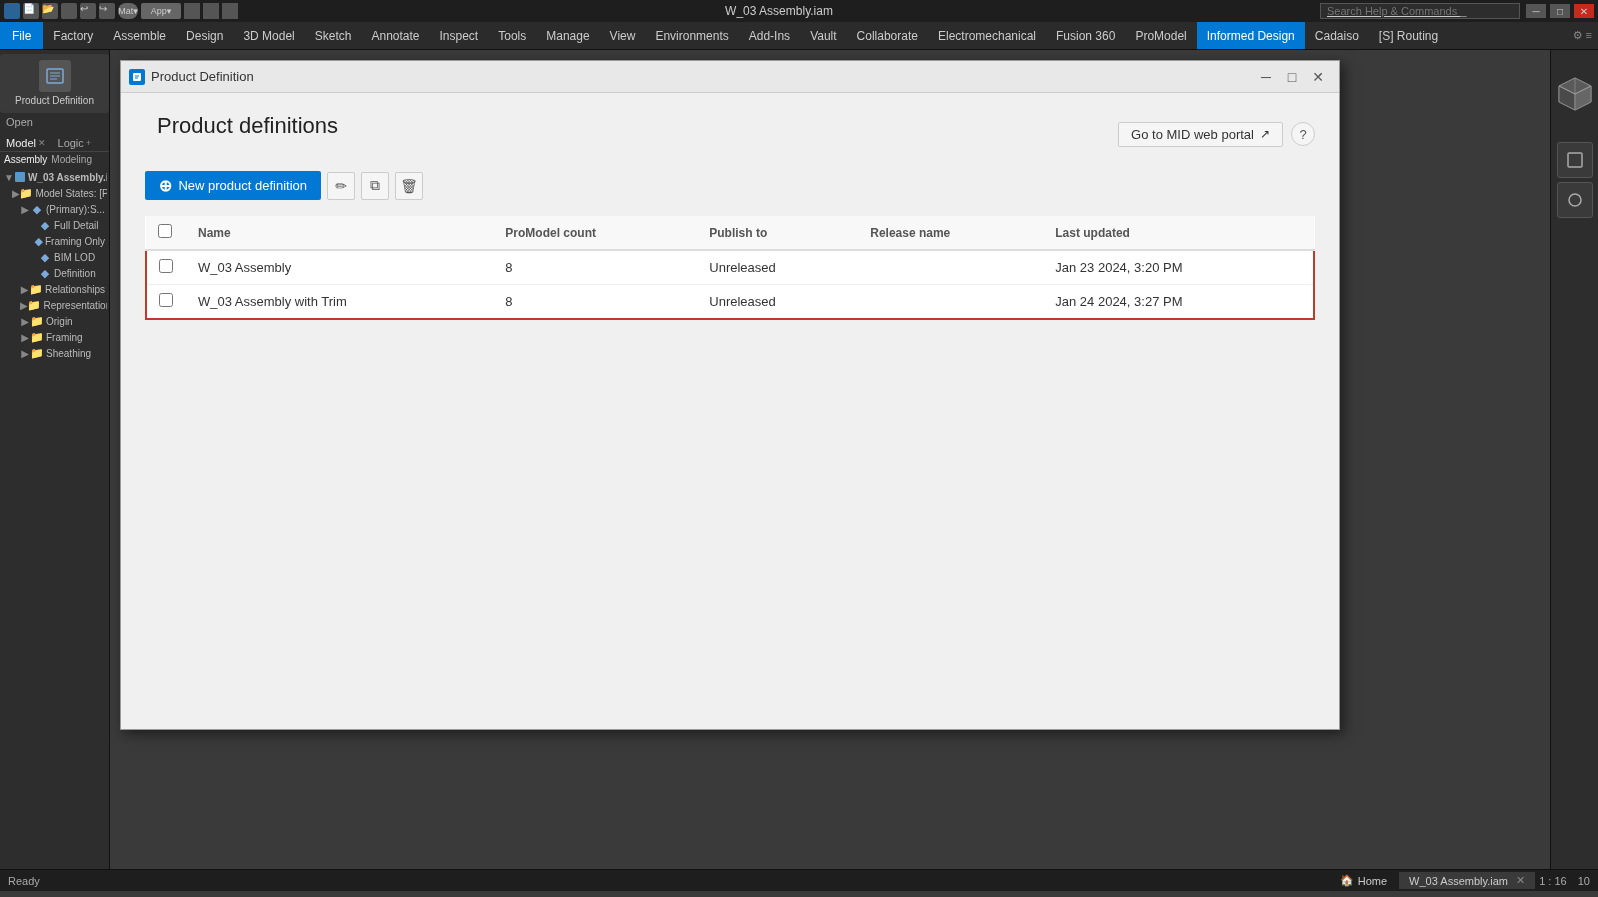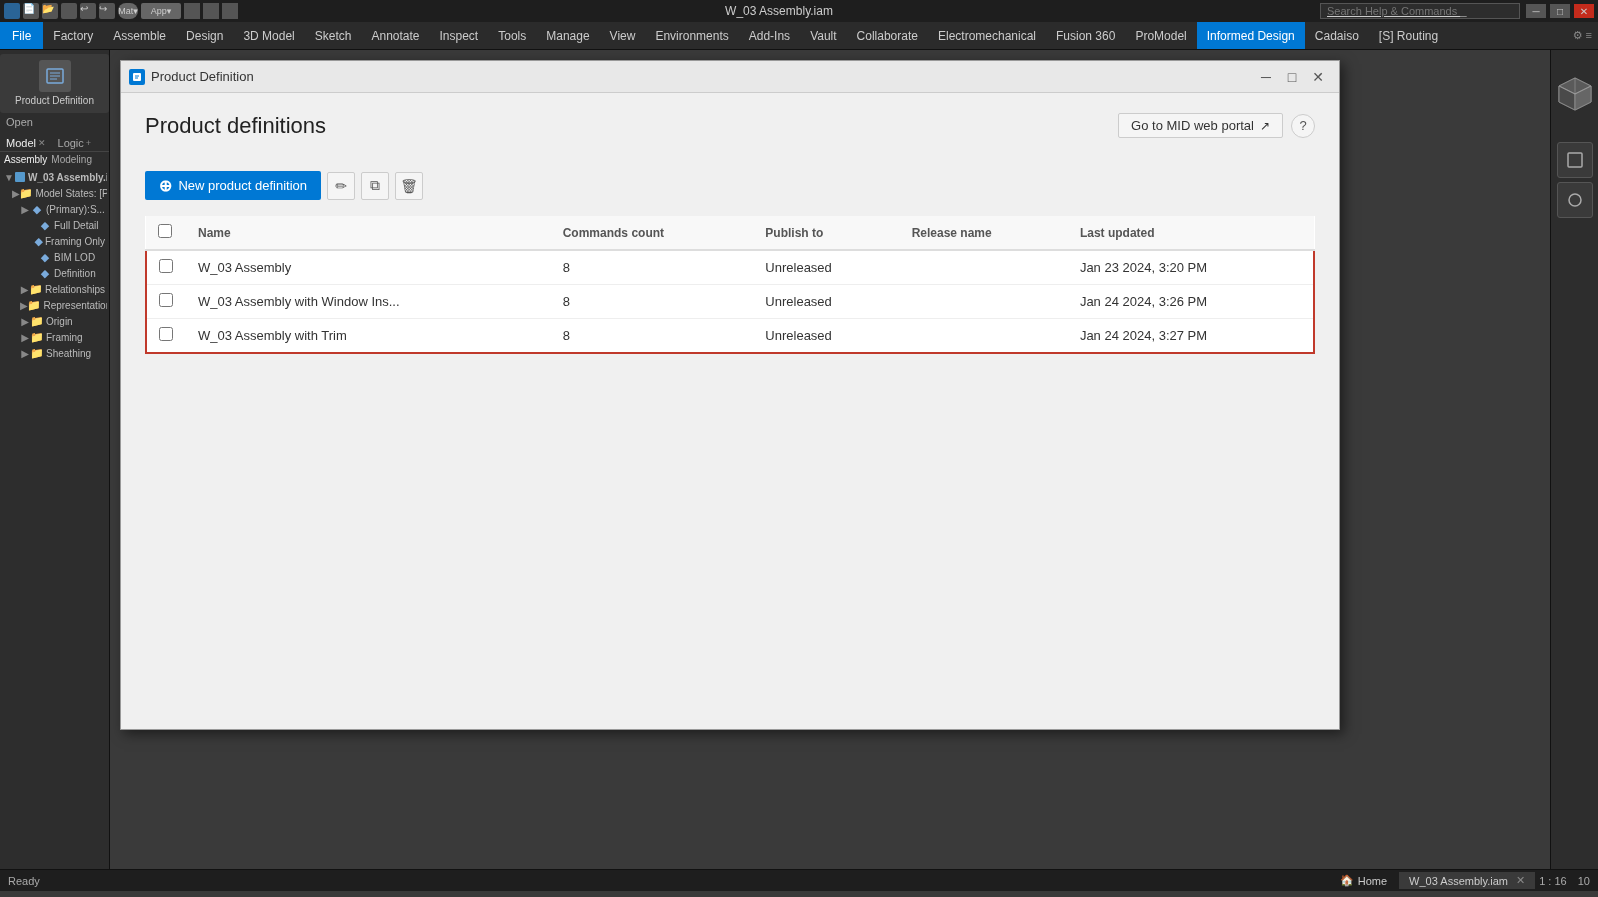--- a/index.html
+++ b/index.html
@@ -63,21 +63,21 @@
     .data-table { width: 100%; border-collapse: collapse; background: white; }
     .data-table thead tr { border-bottom: 2px solid #ddd; }
     .data-table th { text-align: left; padding: 8px 12px; font-size: 12px; color: #555; font-weight: 600; background: #f8f8f8; border-bottom: 1px solid #ddd; }
     .data-table td { padding: 8px 12px; font-size: 13px; color: #333; border-bottom: 1px solid #eee; }
     .checkbox-col { width: 40px; }
     .row-checkbox { width: 14px; height: 14px; cursor: pointer; }
     .select-all-checkbox { width: 14px; height: 14px; cursor: pointer; }
 
     
     .portal-link { display: flex; align-items: center; gap: 6px; padding: 4px 12px; border: 1px solid #ccc; background: #f5f5f5; cursor: pointer; font-size: 13px; color: #333; border-radius: 2px; }
-    .modal-header-row { display: flex; align-items: flex-start; justify-content: space-between; margin-bottom: 16px; }
+    .modal-header-row { display: flex; align-items: center; justify-content: space-between; margin-bottom: 16px; margin-left: 12px; }
     .modal-header-actions { display: flex; align-items: center; gap: 8px; }
     .help-btn { width: 24px; height: 24px; border-radius: 50%; border: 1px solid #ccc; background: #f5f5f5; cursor: pointer; display: flex; align-items: center; justify-content: center; color: #555; font-size: 13px; }
 
     
     .right-panel { width: 48px; background: #2d2d2d; border-left: 1px solid #111; display: flex; flex-direction: column; align-items: center; padding: 4px 0; gap: 4px; }
     .right-panel-btn { width: 36px; height: 36px; background: #3a3a3a; border: 1px solid #555; border-radius: 3px; display: flex; align-items: center; justify-content: center; cursor: pointer; color: #aaa; }
 
     
     .bottom-bar { height: 22px; background: #1e1e1e; display: flex; align-items: center; padding: 0 8px; gap: 4px; border-top: 1px solid #111; }
     .status-text { font-size: 11px; color: #aaa; flex: 1; }
@@ -294,51 +294,41 @@
           </div>
 
           <div class="table-wrapper">
             <table class="data-table">
               <thead>
                 <tr>
                   <th class="checkbox-col">
                     <input type="checkbox" class="select-all-checkbox" style="">
                   </th>
                   <th>Name</th>
-                  <th>Commands count</th>
+                  <th>ProModel count</th>
                   <th>Publish to</th>
                   <th>Release name</th>
                   <th>Last updated</th>
                 </tr>
               </thead>
               <tbody style="border: 2px solid #c0392b;">
                 <tr>
                   <td class="checkbox-col">
                     <input type="checkbox" class="row-checkbox" style="">
                   </td>
                   <td>W_03 Assembly</td>
                   <td>8</td>
                   <td>Unreleased</td>
                   <td></td>
                   <td>Jan 23 2024, 3:20 PM</td>
                 </tr>
                 <tr>
                   <td class="checkbox-col">
                     <input type="checkbox" class="row-checkbox" style="">
                   </td>
-                  <td>W_03 Assembly with Window Ins...</td>
-                  <td>8</td>
-                  <td>Unreleased</td>
-                  <td></td>
-                  <td>Jan 24 2024, 3:26 PM</td>
-                </tr>
-                <tr>
-                  <td class="checkbox-col">
-                    <input type="checkbox" class="row-checkbox" style="">
-                  </td>
                   <td>W_03 Assembly with Trim</td>
                   <td>8</td>
                   <td>Unreleased</td>
                   <td></td>
                   <td>Jan 24 2024, 3:27 PM</td>
                 </tr>
               </tbody>
             </table>
           </div>
         </div>

